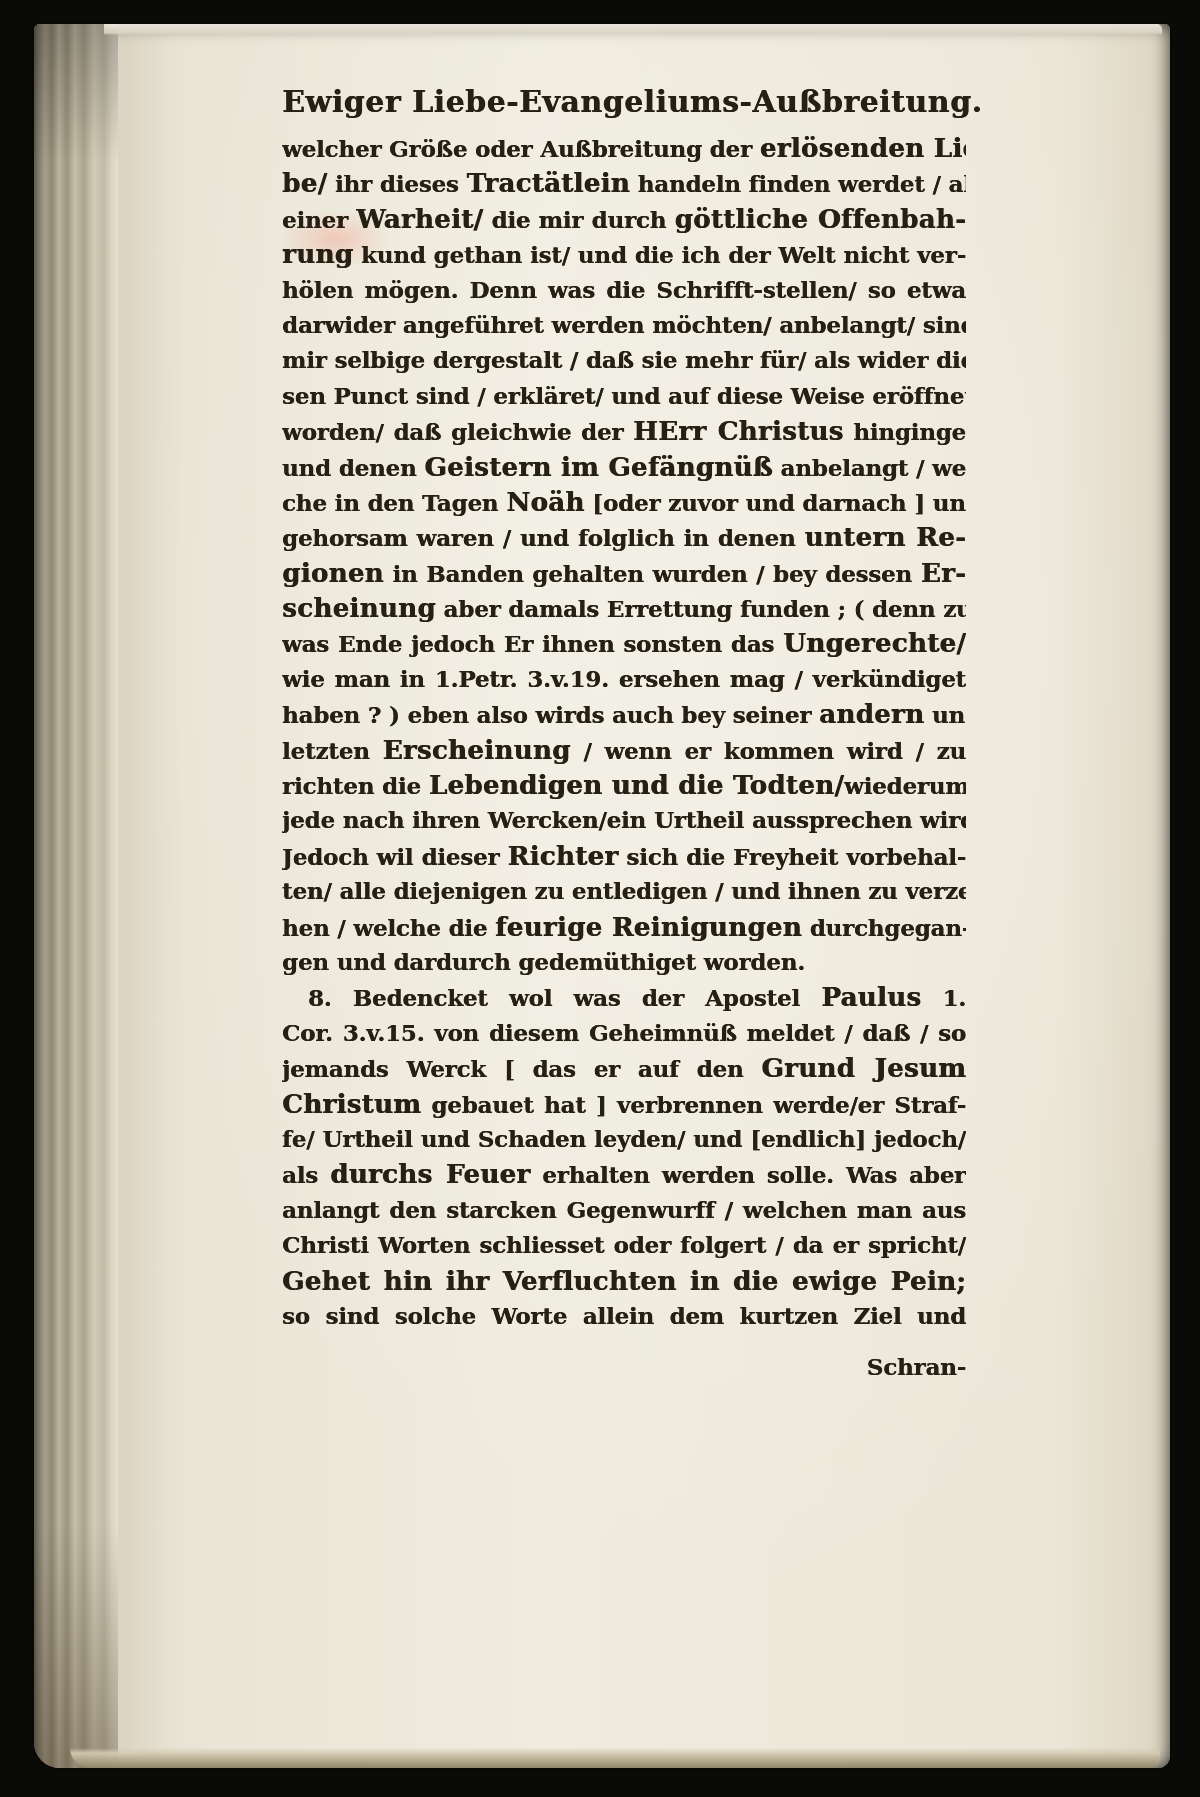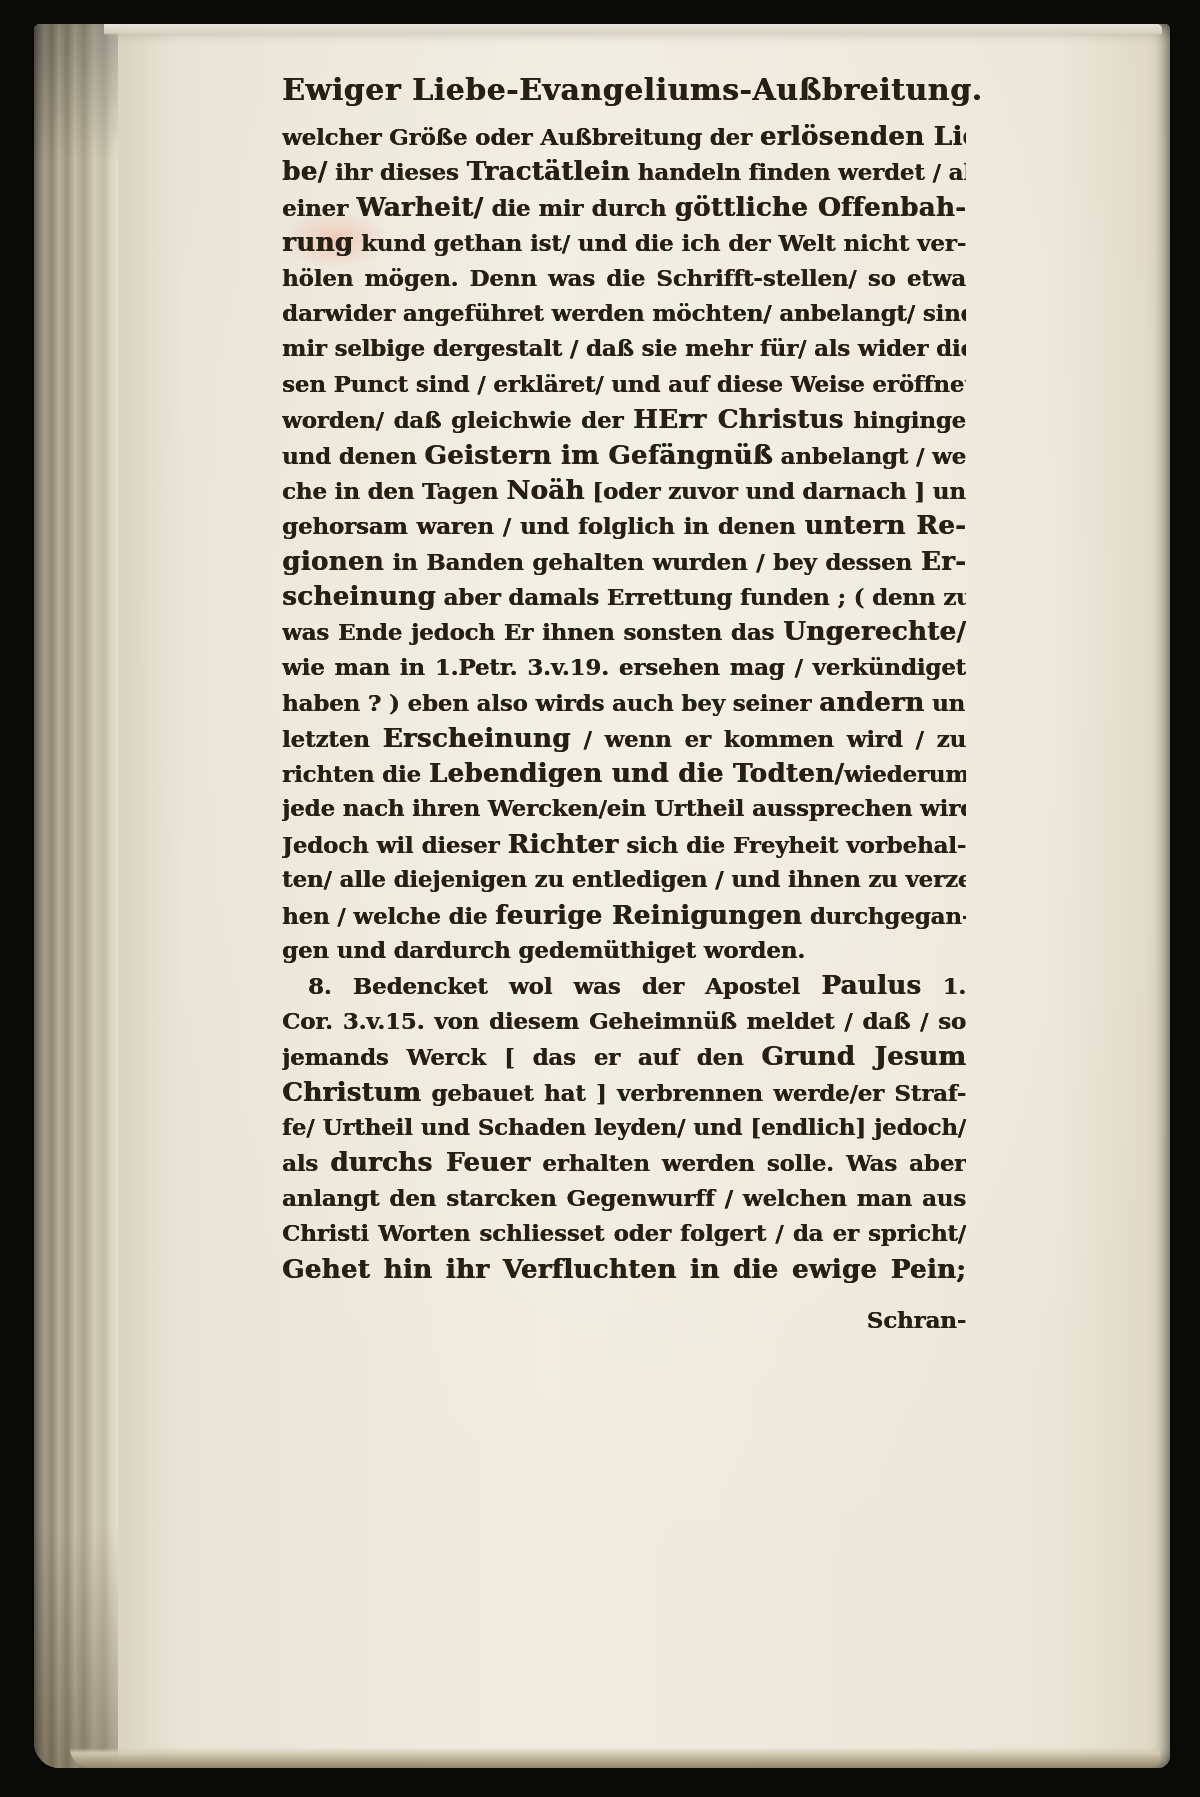--- a/index.html
+++ b/index.html
@@ -40,21 +40,21 @@
     border-radius:0 0 10px 22px;opacity:.9;
   }
   .stain{
     position:absolute;left:246px;top:186px;width:110px;height:58px;
     background:radial-gradient(ellipse, rgba(242,168,148,0.5), rgba(242,168,148,0) 70%);
   }
   .content{
     position:absolute;left:248px;top:0;width:684px;color:#261f13;
   }
   .heading{
-    margin-top:46px;height:40px;line-height:40px;
+    margin-top:58px;height:40px;line-height:40px;
     font-size:30px;font-weight:bold;text-align:center;letter-spacing:0.5px;
     text-shadow:0.5px 0 currentColor;
     white-space:nowrap;
   }
   .body-text{margin-top:8px;}
   .line{
     font-size:23px;font-weight:bold;line-height:35.4px;height:35.4px;
     letter-spacing:-0.2px;
     text-align:justify;text-align-last:justify;
     text-shadow:0.3px 0 currentColor;
@@ -103,17 +103,18 @@
           <div class="line left"><span>gen und dardurch gedemüthiget worden.</span></div>
           <div class="line ind"><span>8. Bedencket wol was der Apostel </span><span class="emph">Paulus</span><span> 1.</span></div>
           <div class="line"><span>Cor. 3.v.15. von diesem Geheimnüß meldet / daß / so</span></div>
           <div class="line"><span>jemands Werck [ das er auf den </span><span class="emph">Grund Jesum</span></div>
           <div class="line"><span class="emph">Christum</span><span> gebauet hat ] verbrennen werde/er Straf-</span></div>
           <div class="line"><span>fe/ Urtheil und Schaden leyden/ und [endlich] jedoch/</span></div>
           <div class="line"><span>als </span><span class="emph">durchs Feuer</span><span> erhalten werden solle.  Was aber</span></div>
           <div class="line"><span>anlangt den starcken Gegenwurff / welchen man aus</span></div>
           <div class="line"><span>Christi Worten schliesset oder folgert / da er spricht/</span></div>
           <div class="line"><span class="emph">Gehet hin ihr Verfluchten in die ewige Pein;</span></div>
+          <div class="line"><span>so sind solche Worte allein dem kurtzen Ziel und</span></div>
           <div class="line right"><span>Schran-</span></div>
         </div>
     </div>
   </div>
 </div>
 
 </body></html>

